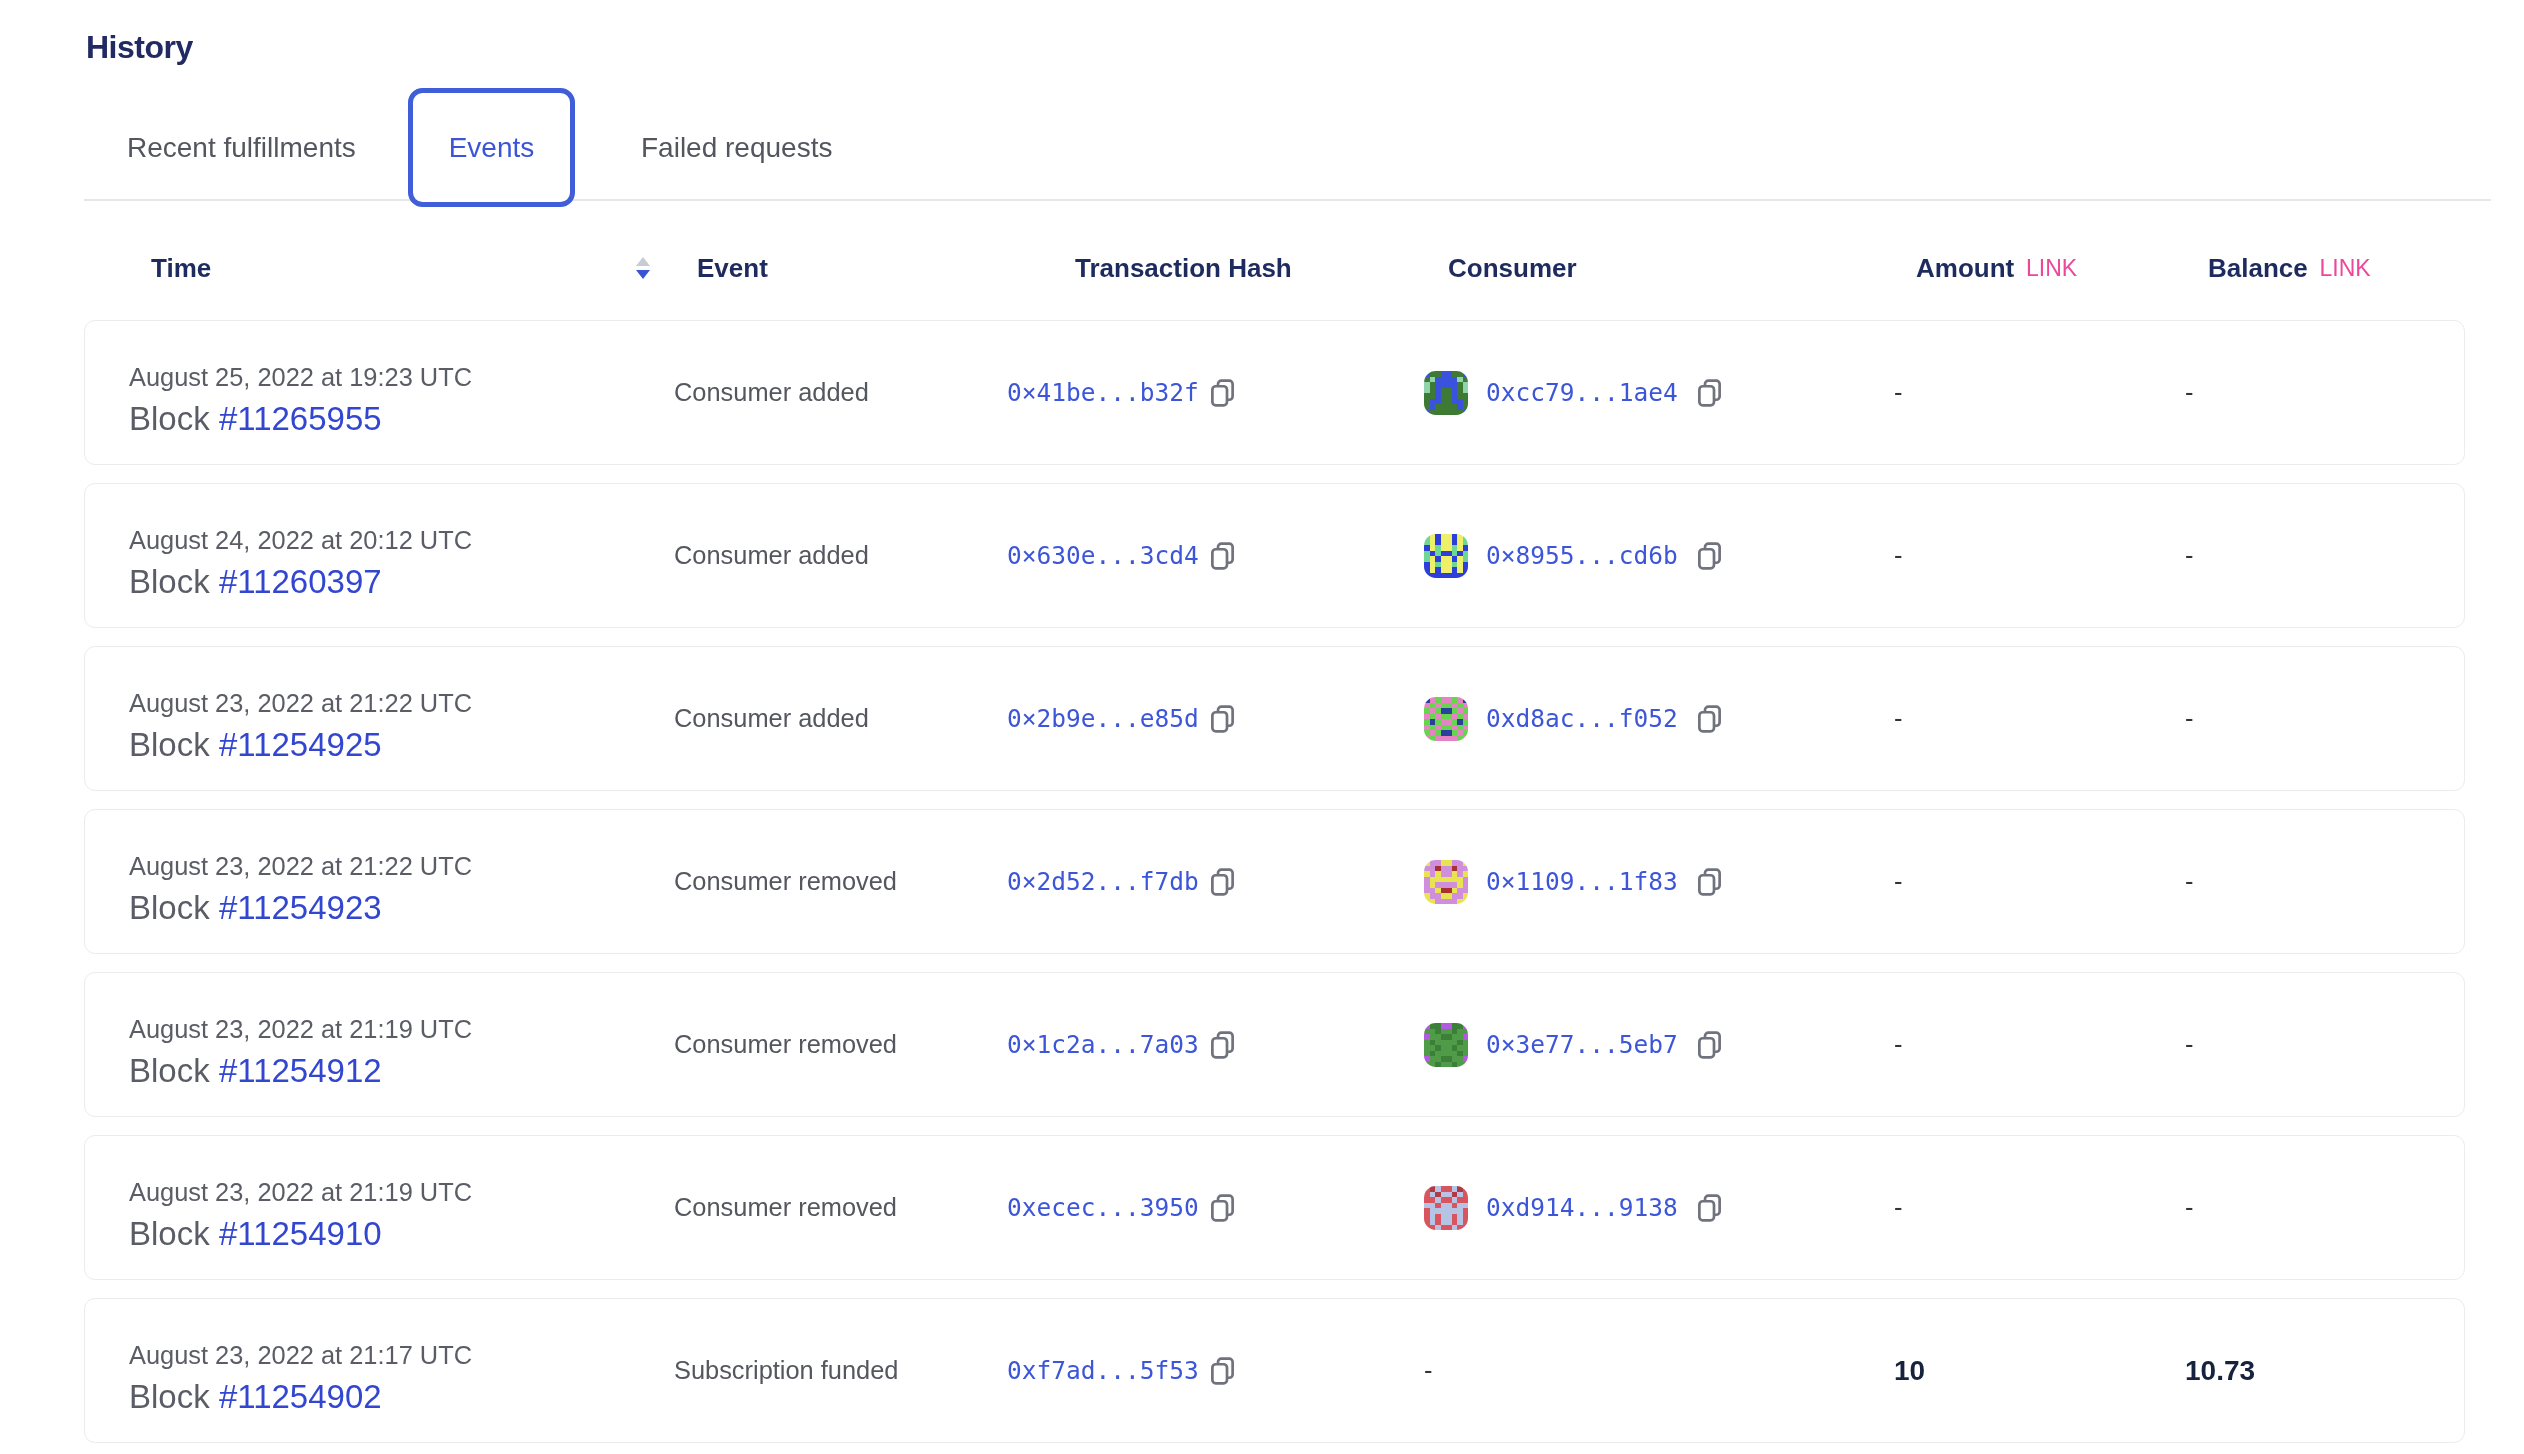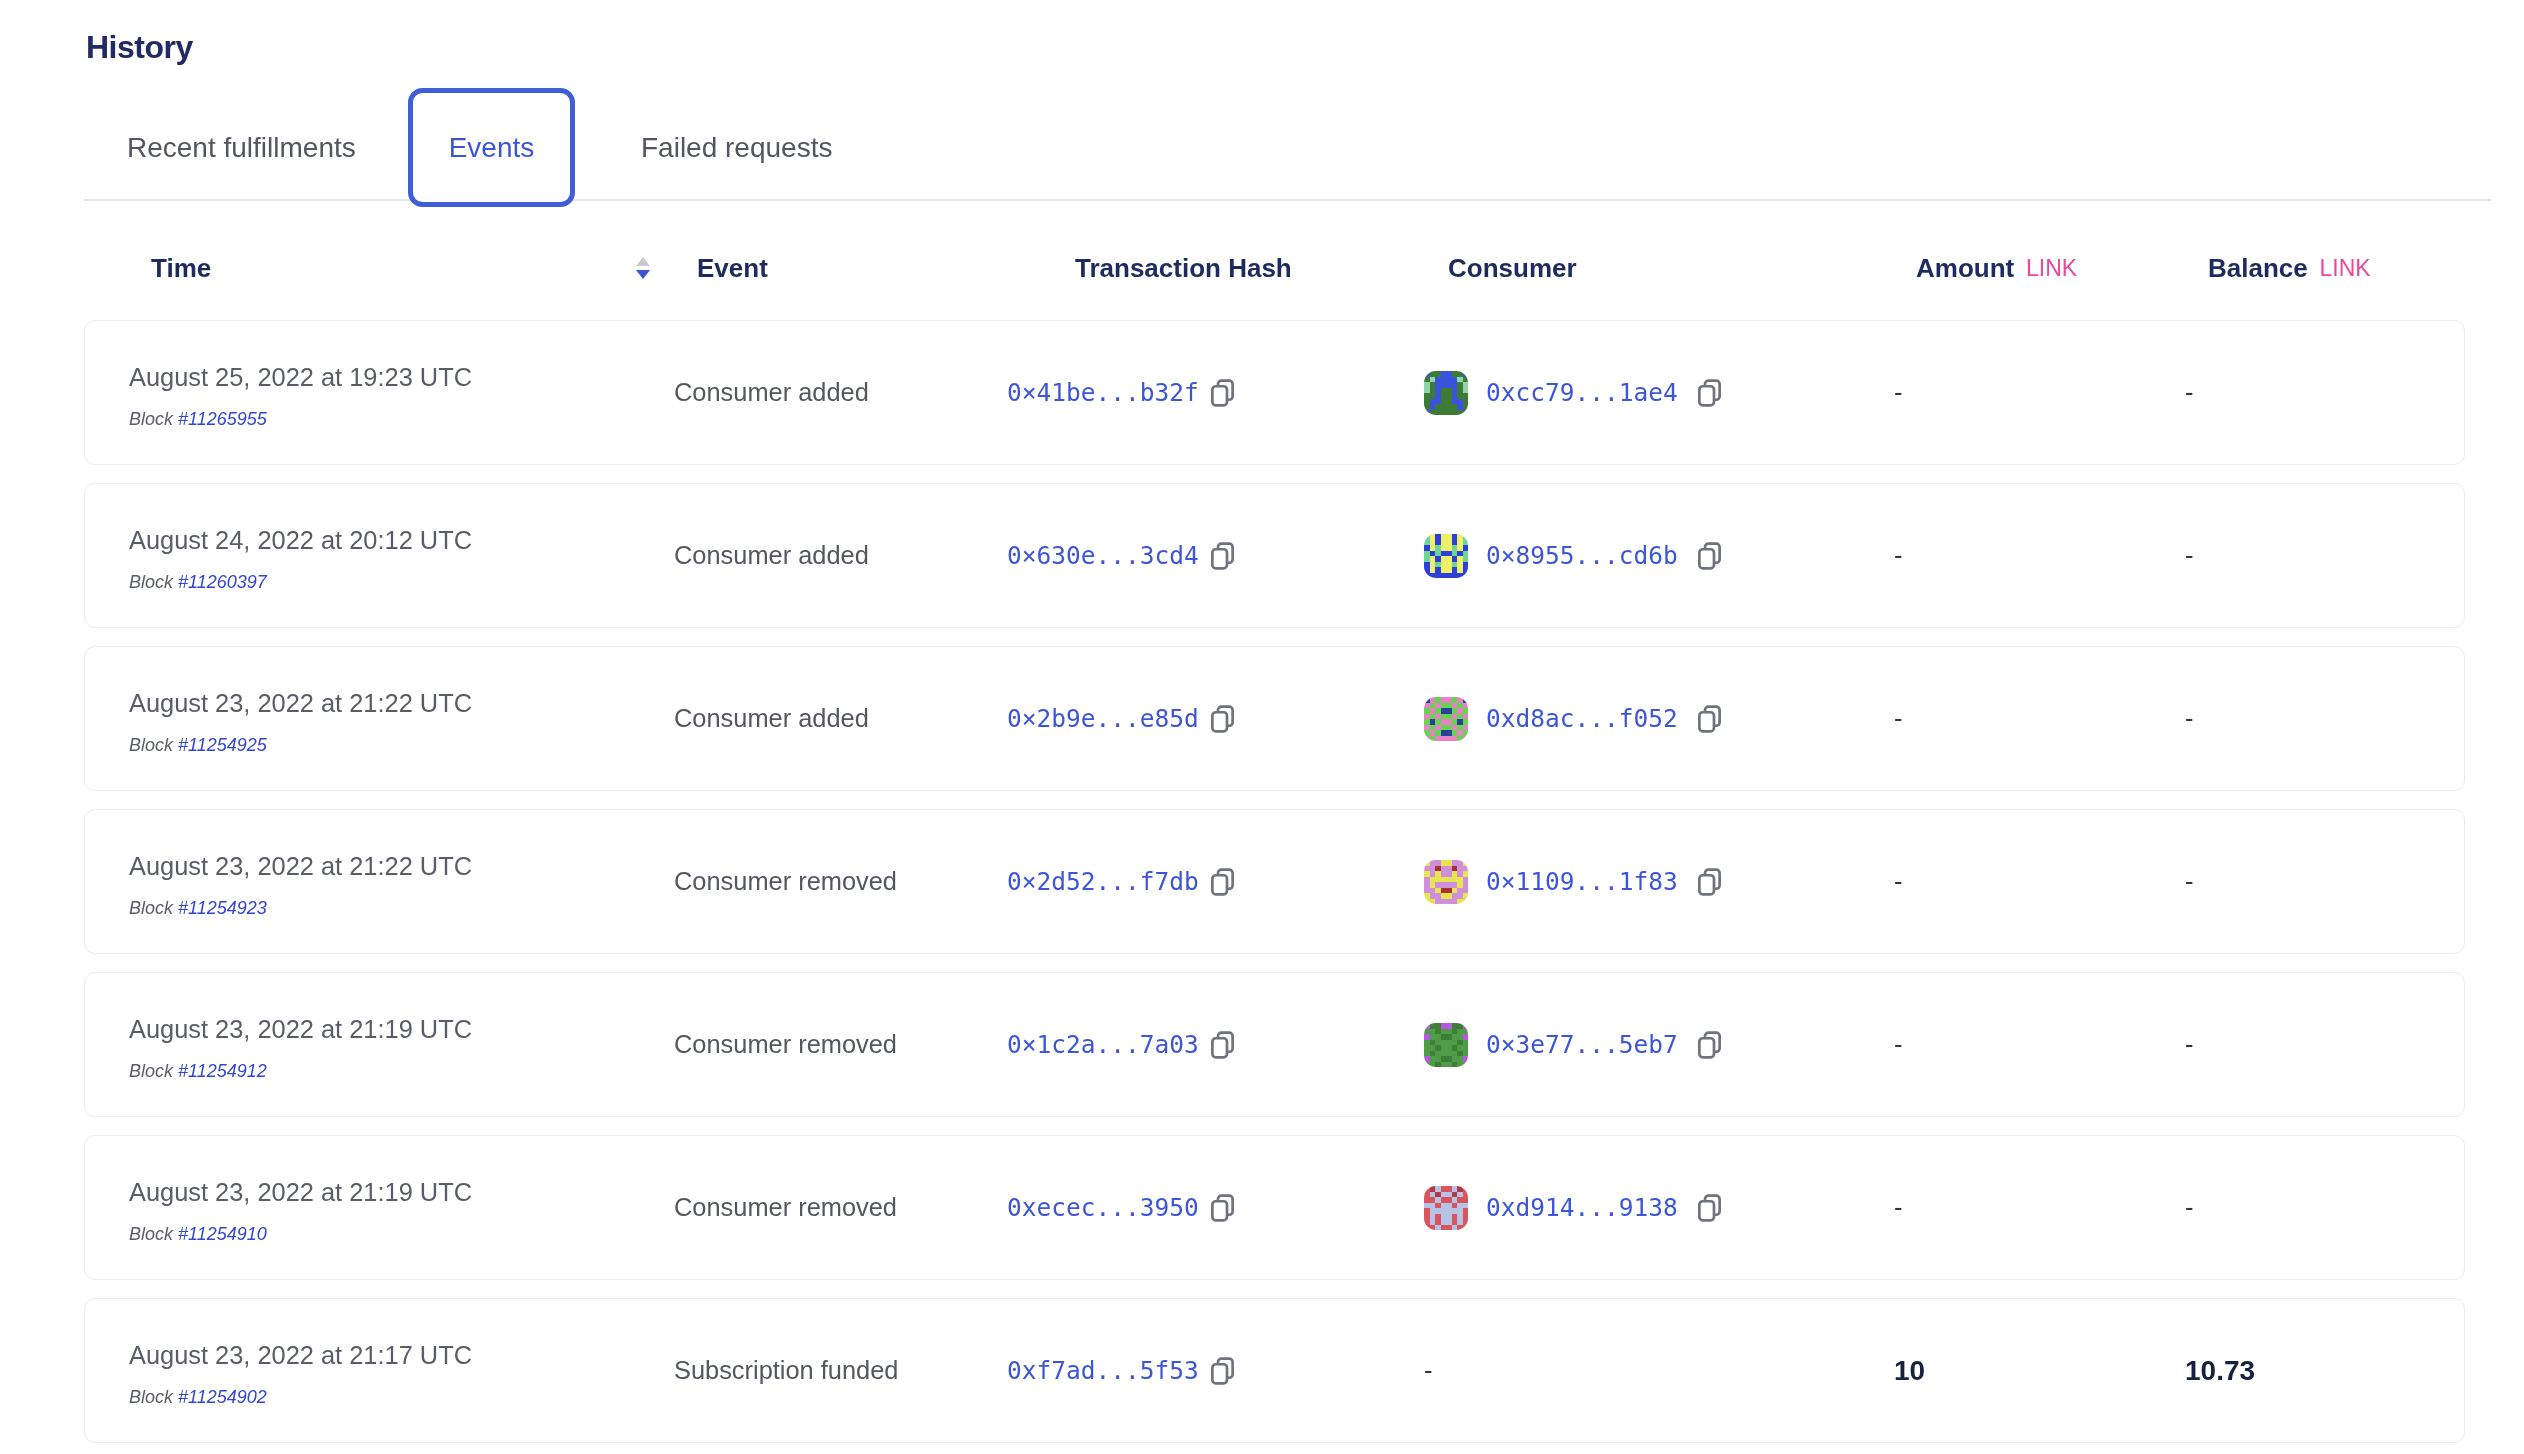--- a/index.html
+++ b/index.html
@@ -51,21 +51,21 @@
   .tri-down{width:0;height:0;border-left:7.3px solid transparent;border-right:7.3px solid transparent;border-top:9px solid #3b54d3;}
   
   .rows{position:absolute;top:320px;left:84px;width:2381px;}
   .card{
     position:relative;box-sizing:border-box;height:145px;margin-bottom:18px;
     background:#ffffff;border:1.8px solid #ececec;border-radius:11px;
   }
   .cell{position:absolute;top:0;height:100%;display:flex;align-items:center;white-space:nowrap;}
   .cell-time{left:44px;top:35px;height:auto;display:block;}
   .date{font-size:25.4px;color:#5b5d66;line-height:42px;}
-  .blockline{font-size:18px;color:#5b5d66;line-height:42px;font-style:italic;}
+  .blockline{font-size:33px;color:#5b5d66;line-height:42px;}
   .block-link{color:#3246d0;text-decoration:none;cursor:pointer;}
   .cell-event{left:589px;font-size:25.4px;color:#55575f;}
   .cell-tx{left:922px;gap:10px;}
   .cell-consumer{left:1339px;gap:18px;}
   .cell-amount{left:1809px;}
   .cell-balance{left:2100px;}
   .hash{
     font-family:"DejaVu Sans Mono", monospace;font-size:24.5px;color:#3d56d8;
     text-decoration:none;cursor:pointer;letter-spacing:0px;
   }

